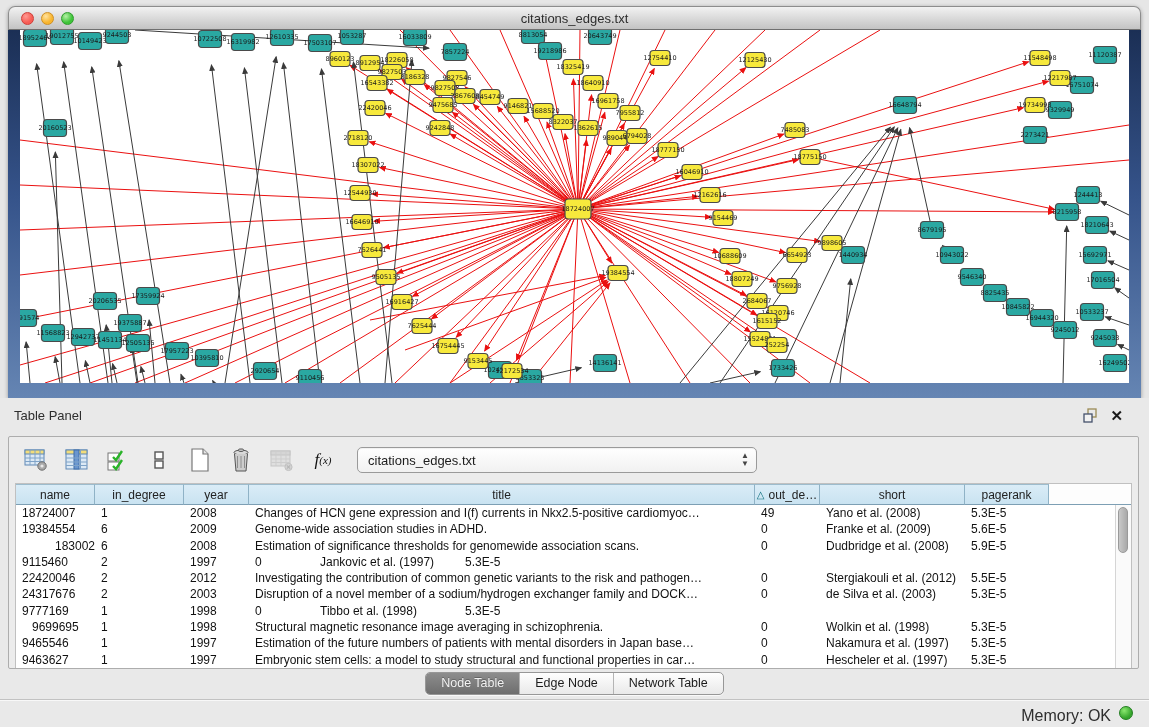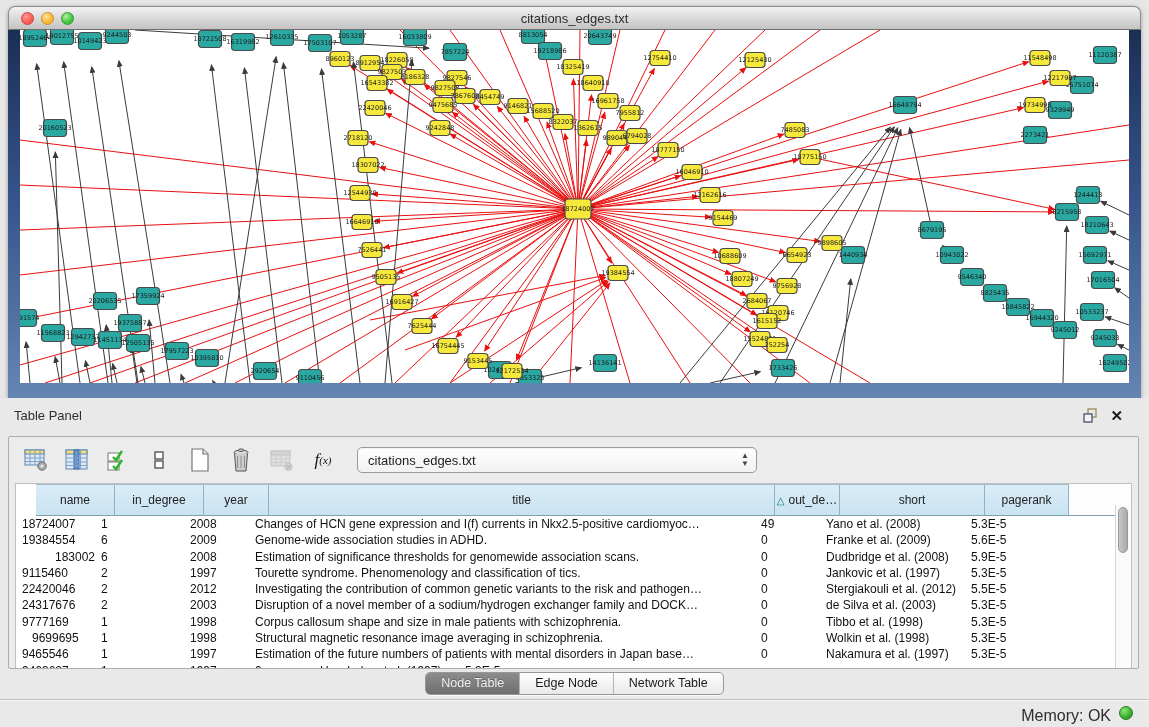--- a/index.html
+++ b/index.html
@@ -22,21 +22,21 @@
   .panel-header{position:absolute;left:0;top:0;right:12px;height:36px;}
   .panel-title{position:absolute;left:14px;top:10px;font-size:13px;color:#2e2e2e;}
   .ph-icons{position:absolute;right:14px;top:9px;display:flex;gap:12px;align-items:center;}
   .content-box{position:absolute;left:8px;top:38px;width:1131px;height:233px;background:#ececec;border:1px solid #adadad;border-radius:2px;box-sizing:border-box;overflow:hidden;}
   .tp-toolbar{position:absolute;left:0;top:0;right:0;height:46px;display:flex;align-items:center;padding-left:12px;gap:11px;}
   .tbtn{width:30px;height:30px;display:flex;align-items:center;justify-content:center;}
   .combo{margin-left:8px;width:398px;height:24px;border:1px solid #9a9a9a;border-radius:5px;background:linear-gradient(180deg,#ffffff,#f1f1f1);display:flex;align-items:center;position:relative;box-shadow:inset 0 1px 1px rgba(0,0,0,.06);}
   .combo-text{padding-left:10px;font-size:13px;color:#1c1c1c;}
   .combo-arrows{position:absolute;right:7px;top:4px;font-size:8px;line-height:8px;color:#444;text-align:center;}
   .tbl-wrap{position:absolute;left:6px;top:46px;right:6px;bottom:0;background:#ffffff;border:1px solid #c0c0c0;border-bottom:none;overflow:hidden;}
-  .tbl-header{display:flex;height:32px;margin-left:20px;}
+  .tbl-header{display:flex;height:21px;}
   .th{box-sizing:border-box;background:linear-gradient(180deg,#daecf7,#c9e3f1);border-right:1px solid #8fb2c6;border-bottom:1px solid #7d9fb4;border-top:1px solid #9dbccd;font-size:12px;color:#222;display:flex;align-items:center;justify-content:center;white-space:nowrap;overflow:hidden;}
   .th .sortglyph{color:#0b6e7e;font-size:10px;margin-right:4px;}
   .th-filler{flex:1;background:#fdfdfd;border-bottom:1px solid #7d9fb4;}
   .tbl-body{position:relative;}
   .tr{display:flex;height:16.3px;line-height:16.3px;}
   .td{box-sizing:border-box;padding-left:6px;font-size:12px;color:#111;white-space:nowrap;overflow:hidden;}
   .vscroll{position:absolute;right:0;top:21px;bottom:0;width:15px;background:#fafafa;border-left:1px solid #d5d5d5;}
   .vthumb{position:absolute;left:2px;top:2px;width:10px;height:46px;border-radius:6px;background:linear-gradient(90deg,#c9c9c9,#a9a9a9);border:1px solid #9a9a9a;box-sizing:border-box;}
   .tabs-row{position:absolute;left:0;top:274px;width:100%;display:flex;justify-content:center;}
   .seg-group{display:inline-flex;border:1px solid #979797;border-radius:5px;overflow:hidden;background:linear-gradient(180deg,#fefefe,#e9e9e9);box-shadow:0 1px 0 rgba(255,255,255,.7);}
@@ -564,21 +564,20 @@
             <div class="td" style="width: 65px;">2008</div>
             <div class="td" style="width: 506px;">Estimation of significance thresholds for genomewide association scans.</div>
             <div class="td" style="width: 65px;">0</div>
             <div class="td" style="width: 145px;">Dudbridge et al. (2008)</div>
             <div class="td" style="width: 84px;">5.9E-5</div>
           </div>
           <div class="tr">
             <div class="td" style="width: 79px;">9115460</div>
             <div class="td" style="width: 89px;">2</div>
             <div class="td" style="width: 65px;">1997</div>
-            <div class="td" style="width: 506px;">Tourette syndrome. Phenomenology and classification of tics.</div>
             <div class="td" style="width: 65px;">0</div>
             <div class="td" style="width: 145px;">Jankovic et al. (1997)</div>
             <div class="td" style="width: 84px;">5.3E-5</div>
           </div>
           <div class="tr">
             <div class="td" style="width: 79px;">22420046</div>
             <div class="td" style="width: 89px;">2</div>
             <div class="td" style="width: 65px;">2012</div>
             <div class="td" style="width: 506px;">Investigating the contribution of common genetic variants to the risk and pathogen…</div>
             <div class="td" style="width: 65px;">0</div>
@@ -591,21 +590,20 @@
             <div class="td" style="width: 65px;">2003</div>
             <div class="td" style="width: 506px;">Disruption of a novel member of a sodium/hydrogen exchanger family and DOCK…</div>
             <div class="td" style="width: 65px;">0</div>
             <div class="td" style="width: 145px;">de Silva et al. (2003)</div>
             <div class="td" style="width: 84px;">5.3E-5</div>
           </div>
           <div class="tr">
             <div class="td" style="width: 79px;">9777169</div>
             <div class="td" style="width: 89px;">1</div>
             <div class="td" style="width: 65px;">1998</div>
-            <div class="td" style="width: 506px;">Corpus callosum shape and size in male patients with schizophrenia.</div>
             <div class="td" style="width: 65px;">0</div>
             <div class="td" style="width: 145px;">Tibbo et al. (1998)</div>
             <div class="td" style="width: 84px;">5.3E-5</div>
           </div>
           <div class="tr">
             <div class="td" style="width: 79px; padding-left: 16px;">9699695</div>
             <div class="td" style="width: 89px;">1</div>
             <div class="td" style="width: 65px;">1998</div>
             <div class="td" style="width: 506px;">Structural magnetic resonance image averaging in schizophrenia.</div>
             <div class="td" style="width: 65px;">0</div>
@@ -618,20 +616,21 @@
             <div class="td" style="width: 65px;">1997</div>
             <div class="td" style="width: 506px;">Estimation of the future numbers of patients with mental disorders in Japan base…</div>
             <div class="td" style="width: 65px;">0</div>
             <div class="td" style="width: 145px;">Nakamura et al. (1997)</div>
             <div class="td" style="width: 84px;">5.3E-5</div>
           </div>
           <div class="tr">
             <div class="td" style="width: 79px;">9463627</div>
             <div class="td" style="width: 89px;">1</div>
             <div class="td" style="width: 65px;">1997</div>
+            <div class="td" style="width: 506px;">Embryonic stem cells: a model to study structural and functional properties in car…</div>
             <div class="td" style="width: 65px;">0</div>
             <div class="td" style="width: 145px;">Hescheler et al. (1997)</div>
             <div class="td" style="width: 84px;">5.3E-5</div>
           </div>
         </div>
       <div class="vscroll">
         <div class="vthumb"></div>
       </div>
     </div>
   </div>

